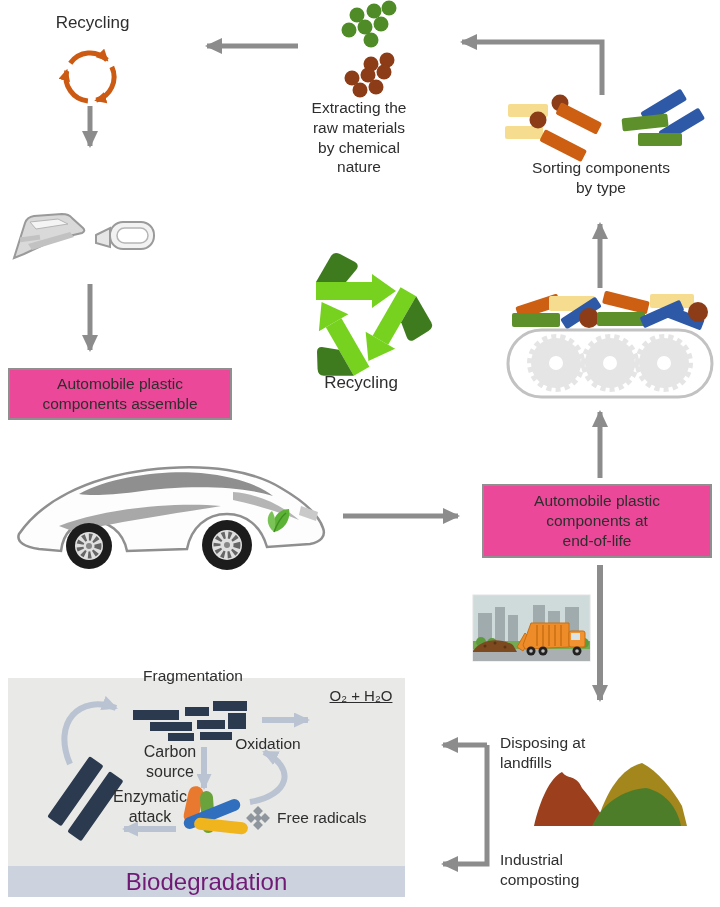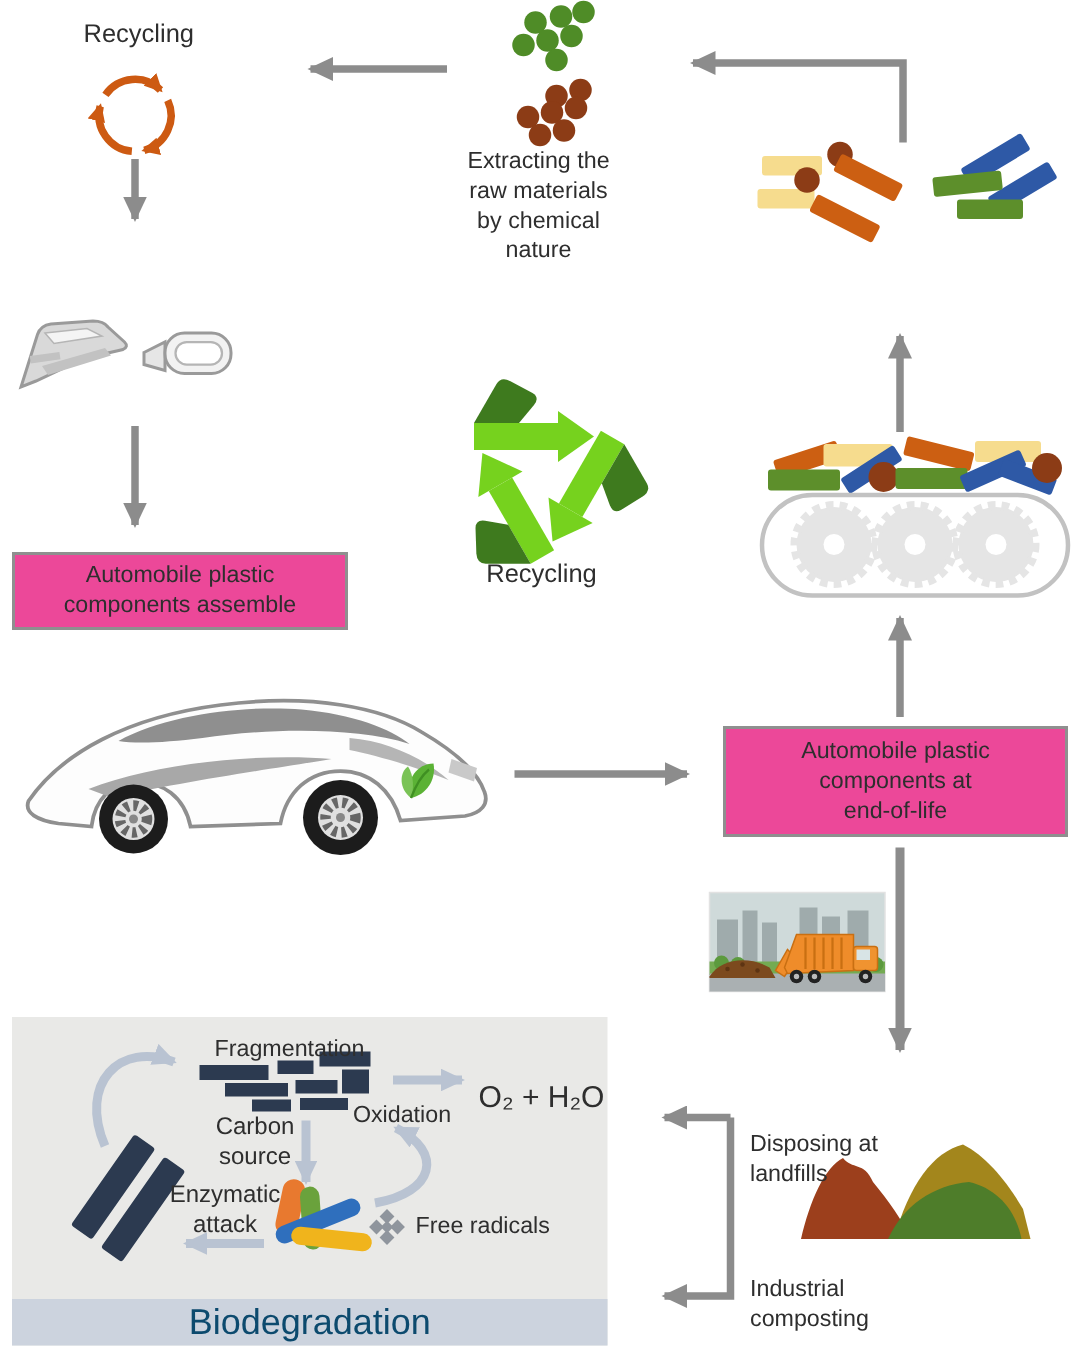--- a/index.html
+++ b/index.html
@@ -8,21 +8,21 @@
   .lbl{position:absolute;font-size:15.5px;line-height:1.28;text-align:center;
        white-space:pre-line;color:#2e2e2e;}
   .lbl.left{text-align:left;}
   .lbl.big{font-size:17px;}
   .lbl.small{font-size:16px;}
   .box{position:absolute;border:2px solid #8f8f8f;background:#ec4899;display:flex;
        align-items:center;justify-content:center;text-align:center;
        font-size:15.5px;line-height:1.3;white-space:pre-line;}
   #panel-bg{position:absolute;left:8px;top:678px;width:397px;height:219px;background:#e9e9e7;}
   #panel-footer{position:absolute;left:8px;top:866px;width:397px;height:31px;background:#ccd3de;
-       display:flex;align-items:center;justify-content:center;font-size:24px;color:#0c4a6e;}
+       display:flex;align-items:center;justify-content:center;font-size:24px;color:#701a75;}
   svg.layer{position:absolute;left:0;top:0;pointer-events:none;}
 </style>
 </head>
 <body>
 
 <div id="stage">
 
   <div id="panel-bg"></div>
 
   <svg class="layer" width="720" height="907" viewBox="0 0 720 907">
@@ -263,37 +263,39 @@
       <rect x="-3.5" y="3.5" width="7" height="7" transform="rotate(45 0 7)"></rect>
       <rect x="-3" y="-3" width="6" height="6" transform="rotate(45 0 0)"></rect>
     </g>
   </svg>
 
   <div class="lbl big" style="left:40px;top:12px;width:105px;">Recycling</div>
   <div class="lbl" style="left:295px;top:98px;width:128px;text-align:center;">Extracting the
 raw materials
 by chemical
 nature</div>
+  <div class="lbl" style="left:502px;top:158px;width:198px;">Sorting components
+by type</div>
 
   <div class="box" style="left:8px;top:368px;width:220px;height:48px;">Automobile plastic
 components assemble</div>
 
   <div class="lbl big" style="left:305px;top:372px;width:112px;">Recycling</div>
 
   <div class="box" style="left:482px;top:484px;width:226px;height:70px;">Automobile plastic
 components at
 end-of-life</div>
 
-  <div class="lbl left" style="left:500px;top:733px;width:120px;margin-top:20px;">Disposing at
+  <div class="lbl left" style="left:500px;top:733px;width:120px;">Disposing at
 landfills</div>
   <div class="lbl left" style="left:500px;top:850px;width:120px;">Industrial
 composting</div>
 
-  <div class="lbl" style="left:128px;top:690px;width:130px;">Fragmentation</div>
-  <div class="lbl" style="left:316px;top:720px;width:90px;font-size:20px;">O₂ + H₂O</div>
+  <div class="lbl" style="left:128px;top:666px;width:130px;">Fragmentation</div>
+  <div class="lbl" style="left:316px;top:686px;width:90px;font-size:15px;text-decoration:underline;">O₂ + H₂O</div>
   <div class="lbl" style="left:226px;top:734px;width:84px;">Oxidation</div>
   <div class="lbl small" style="left:138px;top:742px;width:64px;">Carbon
 source</div>
   <div class="lbl small" style="left:110px;top:787px;width:80px;">Enzymatic
 attack</div>
   <div class="lbl left" style="left:18px;top:831px;width:70px;margin-top:40px;">Plastics</div>
   <div class="lbl left" style="left:277px;top:808px;width:100px;">Free radicals</div>
 
   <div id="panel-footer">
     <span>Biodegradation</span>

